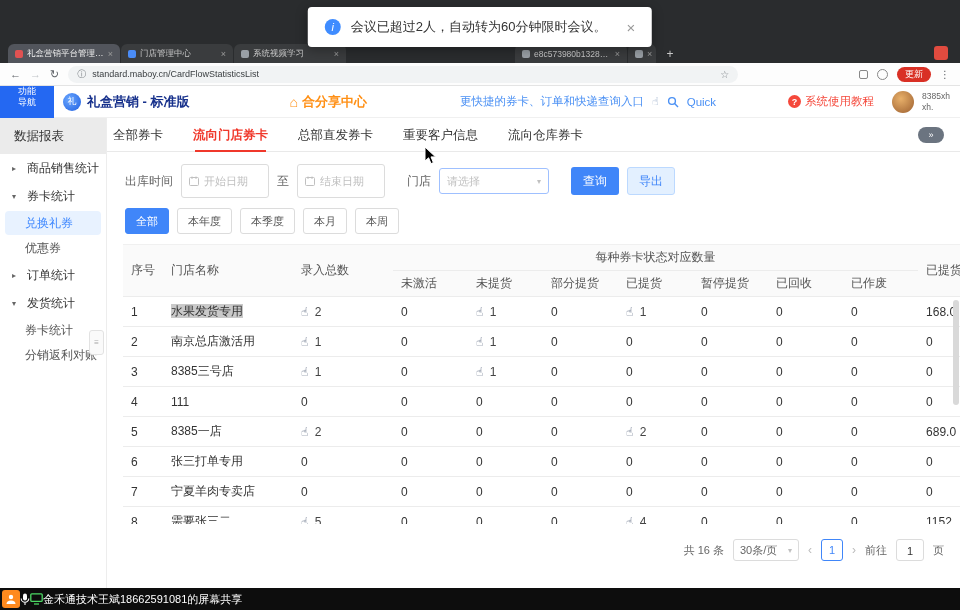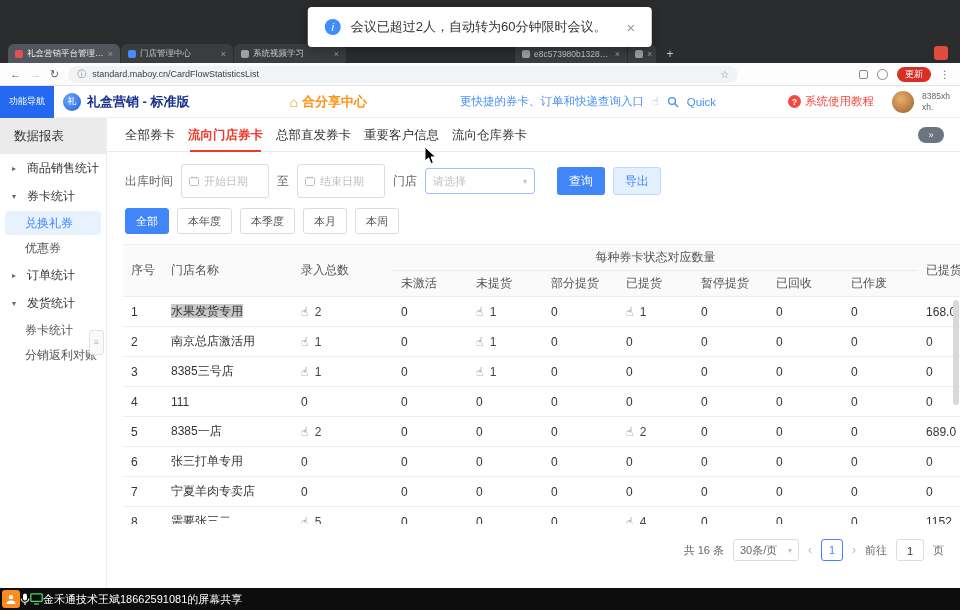--- a/index.html
+++ b/index.html
@@ -30,21 +30,21 @@
   .abar-right{display:flex;align-items:center;gap:9px;margin-left:auto}
   .ic-ext{width:9px;height:9px;border:1.2px solid #888;border-radius:2px}
   .ic-profile{width:11px;height:11px;border:1.2px solid #888;border-radius:50%}
   .update-pill{height:15px;background:#d93025;color:#fff;border-radius:8px;font-size:9px;
     display:flex;align-items:center;padding:0 8px}
   .ic-menu{color:#5f6368;font-size:10px}
 
   
   .appheader{position:absolute;left:0;top:86px;width:960px;height:32px;background:#fff;display:flex;align-items:center;border-bottom:1px solid #f0f0f0}
   .navsq{width:54px;height:32px;background:#2468f2;color:#fff;font-size:9px;line-height:1.25;display:flex;
-    flex-direction:row;align-items:center;justify-content:center;flex:none}
+    flex-direction:column;align-items:center;flex:none}
   .brand{display:flex;align-items:center;gap:6px;margin-left:9px}
   .brandlogo{width:18px;height:18px;border-radius:50%;color:#fff;font-size:9px;display:flex;align-items:center;
     justify-content:center;background:radial-gradient(circle at 35% 35%,#6aa7ff,#1f5fe0)}
   .brandname{font-size:13px;font-weight:700;color:#17318c;white-space:nowrap}
   .sharecenter{display:flex;align-items:center;gap:4px;color:#ff9016;font-size:13px;font-weight:700;margin-left:100px;white-space:nowrap}
   .sharecenter .house{font-size:14px}
   .hdr-right{margin-left:auto;display:flex;align-items:center;gap:8px;padding-right:10px;white-space:nowrap}
   .quicktext{color:#4a90f4;font-size:11.5px}
   .hand-ic{color:#8aa0c0;font-size:11px}
   .quicklabel{color:#4a90f4;font-size:11.5px}
@@ -60,21 +60,21 @@
   .sb-title{height:36px;line-height:36px;background:#ebebeb;padding-left:14px;font-size:12.5px;color:#333}
   .sb-item{height:28px;display:flex;align-items:center;gap:6px;padding-left:12px;font-size:12px;color:#333;cursor:pointer}
   .sb-item .ar{width:9px;font-size:8px;color:#666}
   .sb-sub{height:24px;line-height:24px;margin:1px 5px;padding-left:20px;font-size:12px;color:#555;border-radius:4px;cursor:pointer}
   .sb-sub.active{background:#e8f2ff;color:#3d87ff}
   .sb-handle{position:absolute;left:89px;top:330px;width:15px;height:25px;background:#fafafa;border:1px solid #e2e2e2;
     border-radius:3px;color:#a8a8a8;font-size:8px;display:flex;align-items:center;justify-content:center;z-index:5}
 
   
   .main{position:absolute;left:107px;top:118px;width:853px;height:470px;background:#fff;overflow:hidden}
-  .main-tabs{height:34px;border-bottom:1px solid #e9e9e9;display:flex;align-items:center;gap:13px;padding-left:18px}
+  .main-tabs{height:34px;border-bottom:1px solid #e9e9e9;display:flex;align-items:center;gap:30px;padding-left:6px}
   .mtab{font-size:12.5px;color:#333;height:34px;line-height:34px;position:relative;cursor:pointer;white-space:nowrap}
   .mtab.active{color:#f0382b;font-weight:700}
   .mtab.active:after{content:"";position:absolute;left:2px;right:2px;bottom:0;height:2px;background:#f0382b}
   .collapse-btn{position:absolute;right:16px;top:9px;width:26px;height:16px;background:#6b7480;border-radius:8px;
     color:#fff;font-size:9px;display:flex;align-items:center;justify-content:center;cursor:pointer}
 
   .filters{display:flex;align-items:center;gap:8px;padding:12px 18px 8px}
   .flabel{font-size:12px;color:#666;white-space:nowrap}
   .finput{width:88px;height:26px;border:1px solid #dcdcdc;border-radius:3px;background:#fff;display:flex;
     align-items:center;gap:5px;padding:16px 7px;font-size:11px;color:#c0c0c0}
@@ -262,21 +262,21 @@
       </div>
       <span class="flabel">至</span>
       <div class="finput">
         <svg width="10" height="10" viewBox="0 0 10 10">
           <rect x="0.5" y="1.5" width="9" height="8" rx="1" fill="none" stroke="#c0c0c0"></rect>
           <line x1="3" y1="0.5" x2="3" y2="3" stroke="#c0c0c0"></line>
             <line x1="7" y1="0.5" x2="7" y2="3" stroke="#c0c0c0"></line>
         </svg>
         <span>结束日期</span>
       </div>
-      <span class="flabel" style="margin-left:0">门店</span>
+      <span class="flabel" style="margin-left:14px">门店</span>
       <div class="fselect">
         <span>请选择</span>
         <span class="caret">▾</span>
       </div>
       <div class="btn-primary">查询</div>
       <div class="btn-light">导出</div>
     </div>
 
     <div class="pills">
         <div class="pill active">全部</div>

